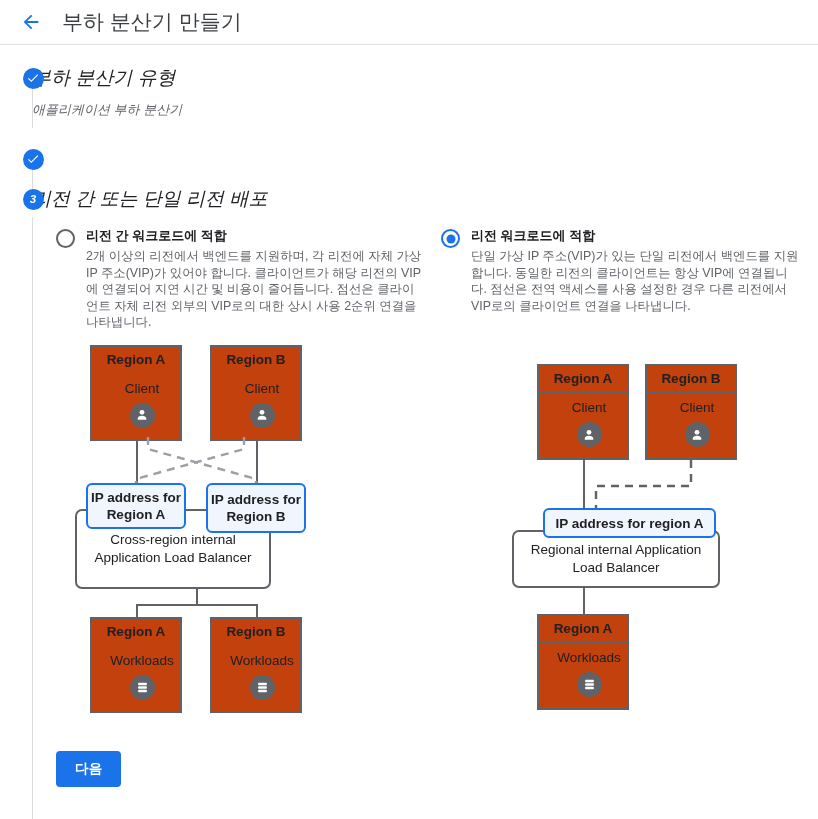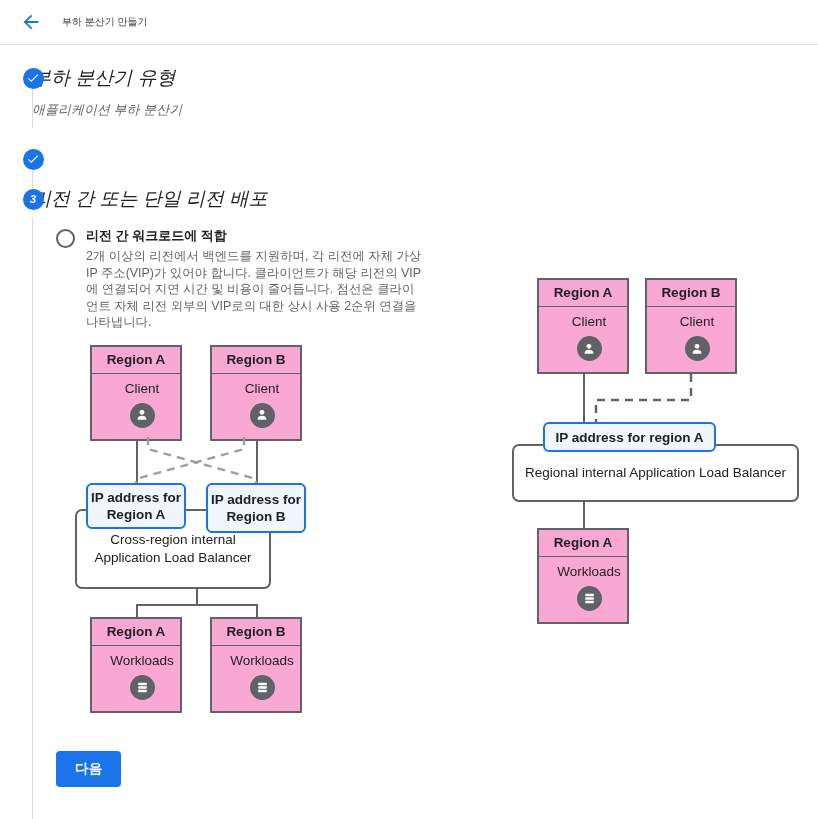--- a/index.html
+++ b/index.html
@@ -23,21 +23,21 @@
     box-sizing:border-box;
   }
   .back-btn{
     width:26px;height:26px;
     display:flex;align-items:center;justify-content:center;
     cursor:pointer;flex:none;
   }
   .back-btn svg{display:block;}
   .header-title{
     margin-left:18px;
-    font-size:10px;
+    font-size:21px;
     color:#3c4043;
     letter-spacing:0;
     white-space:nowrap;
   }
 
   
   .stepper{
     position:relative;
     padding:22px 0 0 0;
   }
@@ -139,21 +139,21 @@
     position:relative;
     margin-top:14px;
   }
   .diagram{position:relative;}
 
   .node{
     position:absolute;
     box-sizing:border-box;
     border:2px solid #5f6368;
     border-radius:0;
-    background:#f9a8d4;
+    background:#c2410c;
     overflow:hidden;
   }
   .node-head{
     text-align:center;
     font-size:13.5px;
     font-weight:700;
     color:#202124;
     padding:5px 0 6px 0;
     border-bottom:1.6px solid #5f6368;
     line-height:15px;
@@ -374,20 +374,27 @@
                 </svg>
               </div>
             </div>
           </div>
 
         </div>
       </div>
     </div>
 
     <div class="option right">
+      <div class="opt-head">
+        <span class="radio on"></span>
+        <span class="opt-text">
+          <span class="opt-label" style="display:block;">리전 워크로드에 적합</span>
+          <span class="opt-desc" style="display:block;">단일 가상 IP 주소(VIP)가 있는 단일 리전에서 백엔드를 지원합니다. 동일한 리전의 클라이언트는 항상 VIP에 연결됩니다. 점선은 전역 액세스를 사용 설정한 경우 다른 리전에서 VIP로의 클라이언트 연결을 나타냅니다.</span>
+        </span>
+      </div>
 
       <div class="diagram-wrap" style="height:372px;">
         <div class="diagram" style="position:absolute;left:95px;top:36px;width:290px;height:336px;">
 
           <div class="conn v" style="left:47px;top:96px;height:48px;"></div>
 
           <svg class="dashsvg" style="left:0;top:96px;" width="290" height="52" aria-hidden="true">
             <path d="M155 0 L155 26 L60 26 L60 48" fill="none" stroke="#5f6368" stroke-width="2.4" stroke-dasharray="8,6"></path>
           </svg>
 
@@ -410,21 +417,21 @@
               <div class="lbl">Client</div>
               <div class="icon-circle">
                 <svg width="16" height="16" viewBox="0 0 24 24" aria-hidden="true">
                   <circle cx="12" cy="8" r="3.6" fill="#ffffff"></circle>
                   <path d="M12 13c-3.6 0-6.4 1.9-6.4 4.1V19h12.8v-1.9C18.4 14.9 15.6 13 12 13z" fill="#ffffff"></path>
                 </svg>
               </div>
             </div>
           </div>
 
-          <div class="lb-box" style="left:-24px;top:166px;width:287px;height:58px;text-align:right;">
+          <div class="lb-box" style="left:-24px;top:166px;width:208px;height:58px;">
             <span>Regional internal Application Load Balancer</span>
           </div>
 
           <div class="ip-box" style="left:7px;top:144px;width:173px;height:30px;">
             <span>IP address for region A</span>
           </div>
 
           <div class="conn v" style="left:47px;top:224px;height:27px;"></div>
 
           <div class="node" style="left:1px;top:250px;width:92px;height:96px;">

